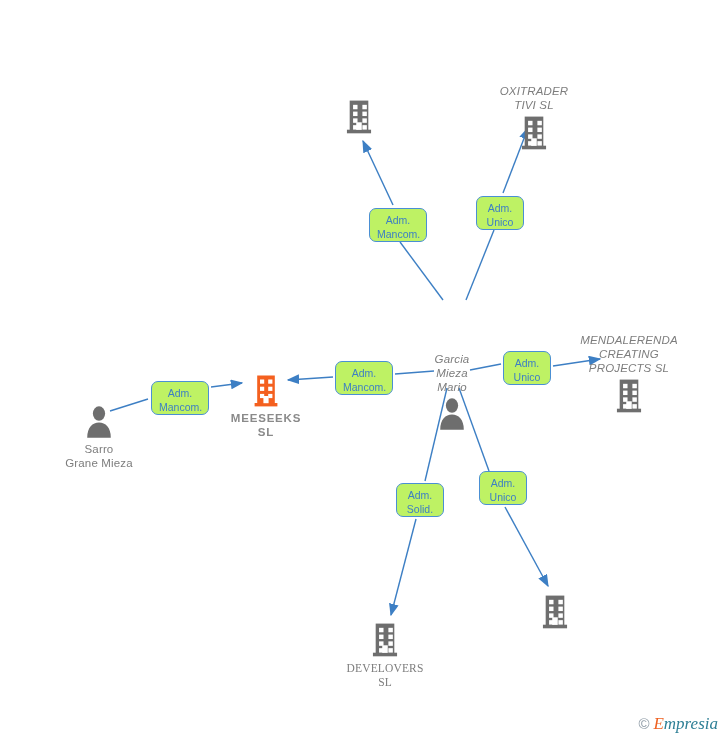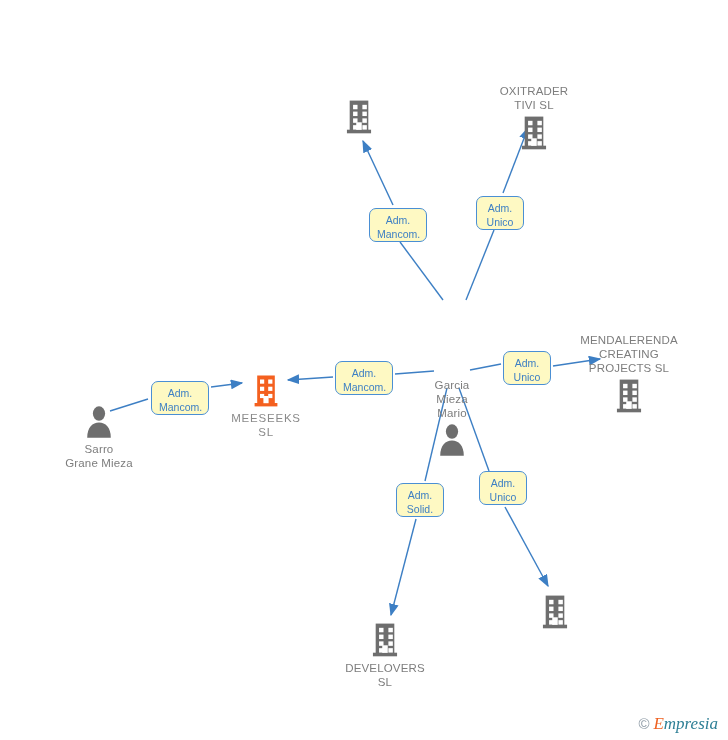--- a/index.html
+++ b/index.html
@@ -48,39 +48,39 @@
     line-height: 14px;
     color: #7a7a7a;
     letter-spacing: 0.15px;
     white-space: pre-line;
   }
   .node.company .node-label {
     color: #7d7d7d;
   }
   .node.person .node-label {
     color: #7d7d7d;
-    margin-top: 26px;
   }
   .node.focus .node-label {
     color: #8a8a8a;
-    font-weight: normal;
+    font-weight: bold;
     letter-spacing: 0.8px;
   }
   .node.label-above {
     flex-direction: column-reverse;
+    font-style: italic;
   }
   .node.label-above .node-label {
     margin-bottom: 3px;
   }
   .node.label-below .node-label {
     margin-top: 3px;
   }
   .edge-label {
     position: absolute;
-    background: #fef9c3;
+    background: #bef264;
     border: 1.3px solid #4a8fd4;
     border-radius: 7px;
     color: #3d7fc4;
     font-size: 10.5px;
     line-height: 14px;
     text-align: center;
     padding: 4px 7px;
     white-space: pre-line;
     box-sizing: border-box;
   }
@@ -213,21 +213,21 @@
 SL</div>
       </div>
       <div class="node person label-below" style="left: 99px; top: 405px;">
         <span class="icon-wrap"><svg width="28" height="34" viewBox="0 0 24 30" xmlns="http://www.w3.org/2000/svg">
             <ellipse cx="12" cy="7.6" rx="5.4" ry="6.4" fill="#6e6e6e"></ellipse>
             <path d="M 1.6 29 C 1.6 19.4 6.3 15.4 12 15.4 C 17.7 15.4 22.4 19.4 22.4 29 Z" fill="#6e6e6e"></path>
           </svg></span>
         <div class="node-label">Sarro
 Grane Mieza</div>
       </div>
-      <div class="node company label-below" style="left: 385px; top: 622px;">
+      <div class="node company label-below" style="left: 385px; top: 622px; font-family: Liberation Serif, serif;">
         <span class="icon-wrap"><svg width="28" height="36" viewBox="0 0 24 34" xmlns="http://www.w3.org/2000/svg">
             <rect x="3.2" y="1.5" width="17.6" height="28" fill="#6e6e6e"></rect>
             <rect x="0.6" y="29.0" width="22.8" height="3.4" fill="#6e6e6e"></rect>
             <rect x="6.4" y="5.5" width="4.2" height="4.2" fill="#ffffff"></rect>
             <rect x="15.2" y="5.5" width="4.2" height="4.2" fill="#ffffff"></rect>
             <rect x="6.4" y="11.9" width="4.2" height="4.2" fill="#ffffff"></rect>
             <rect x="15.2" y="11.9" width="4.2" height="4.2" fill="#ffffff"></rect>
             <rect x="6.4" y="18.3" width="4.2" height="4.2" fill="#ffffff"></rect>
             <rect x="15.2" y="18.3" width="4.2" height="4.2" fill="#ffffff"></rect>
             <rect x="6.4" y="24.700000000000003" width="4.2" height="4.2" fill="#ffffff"></rect>

